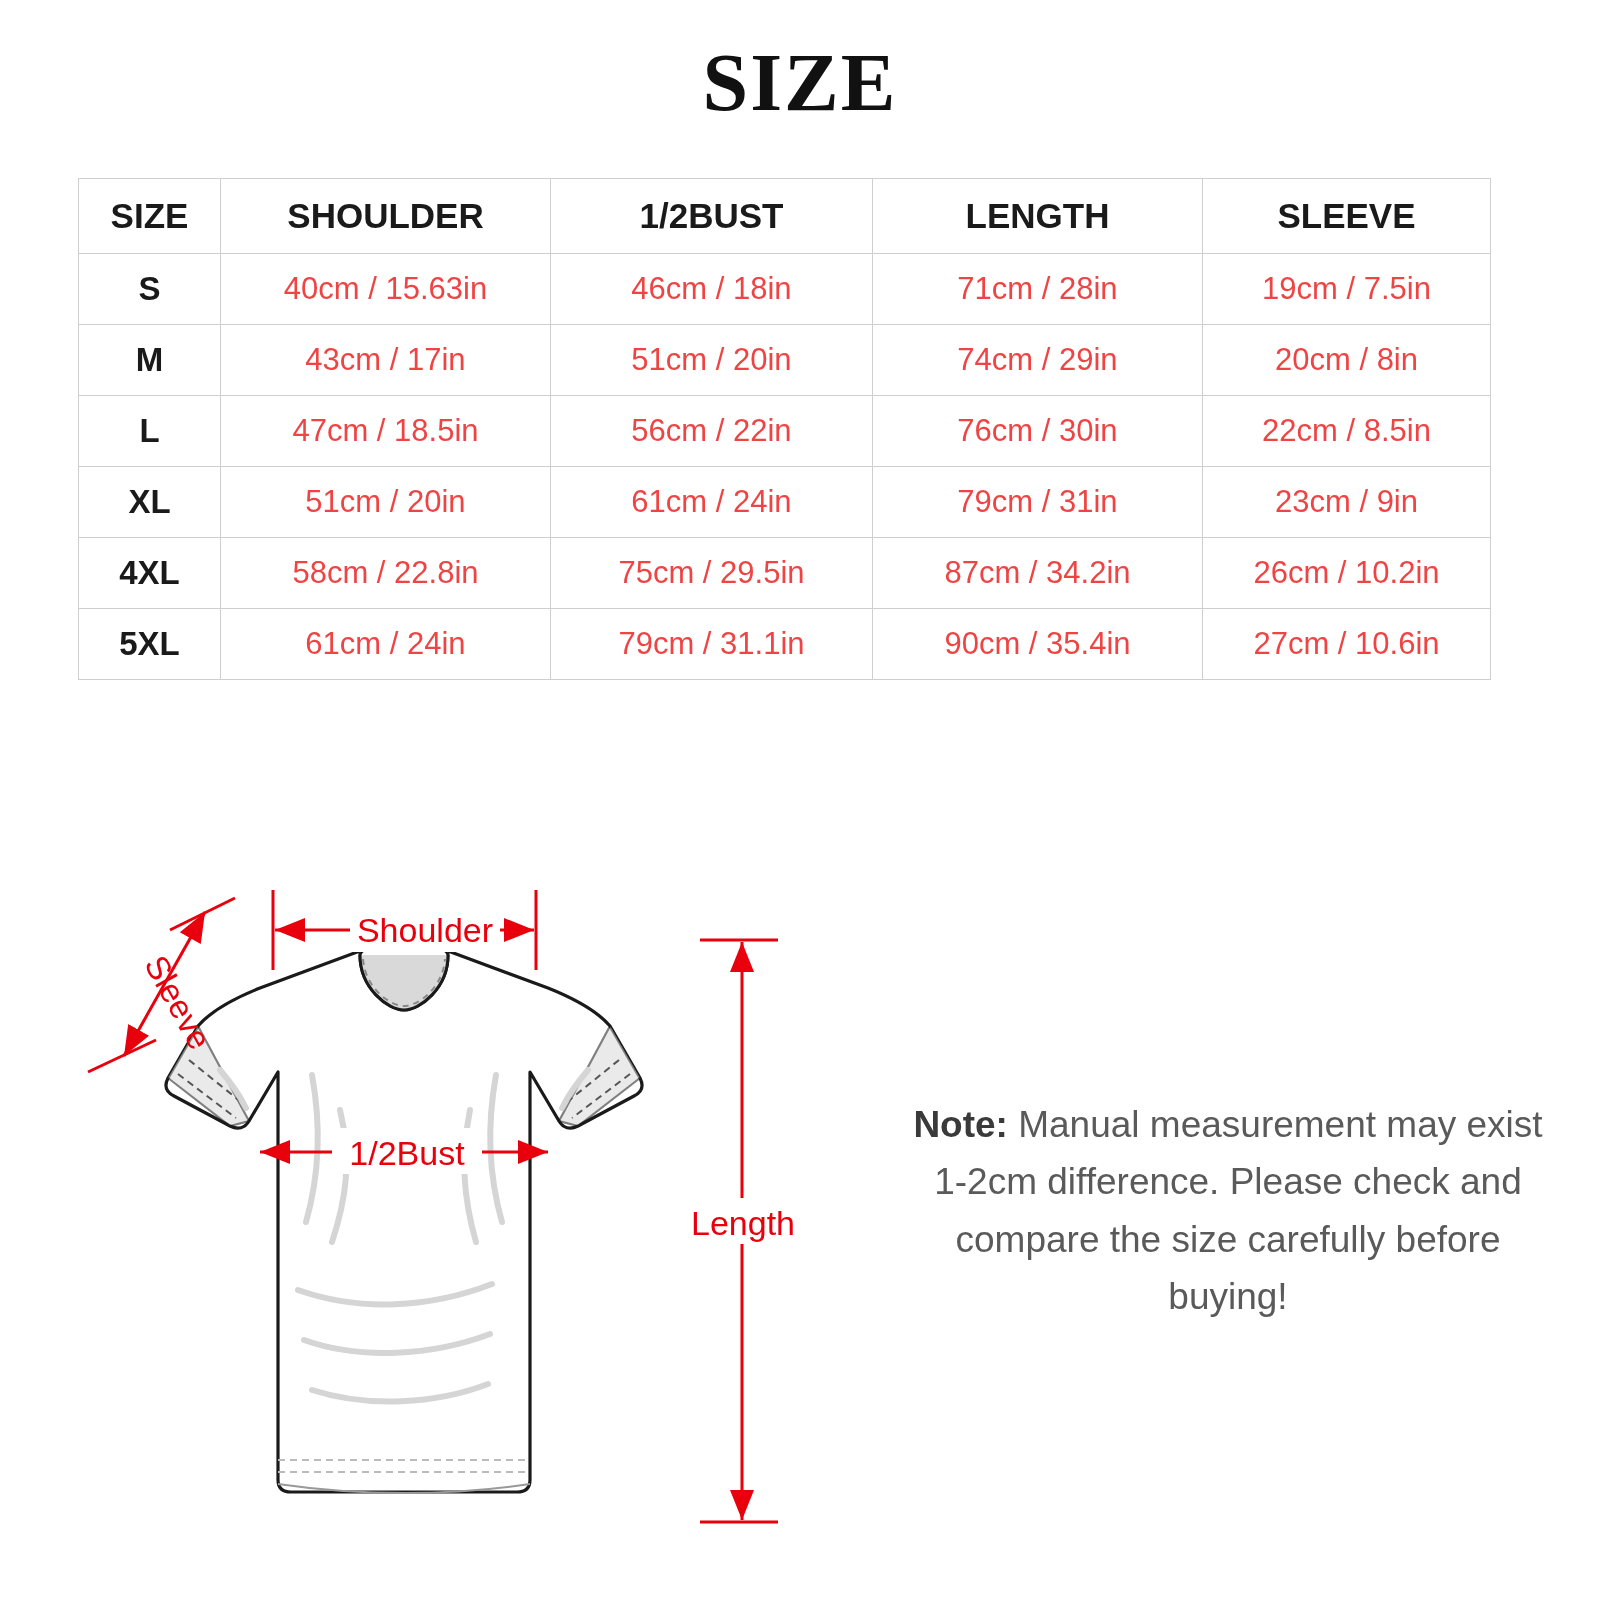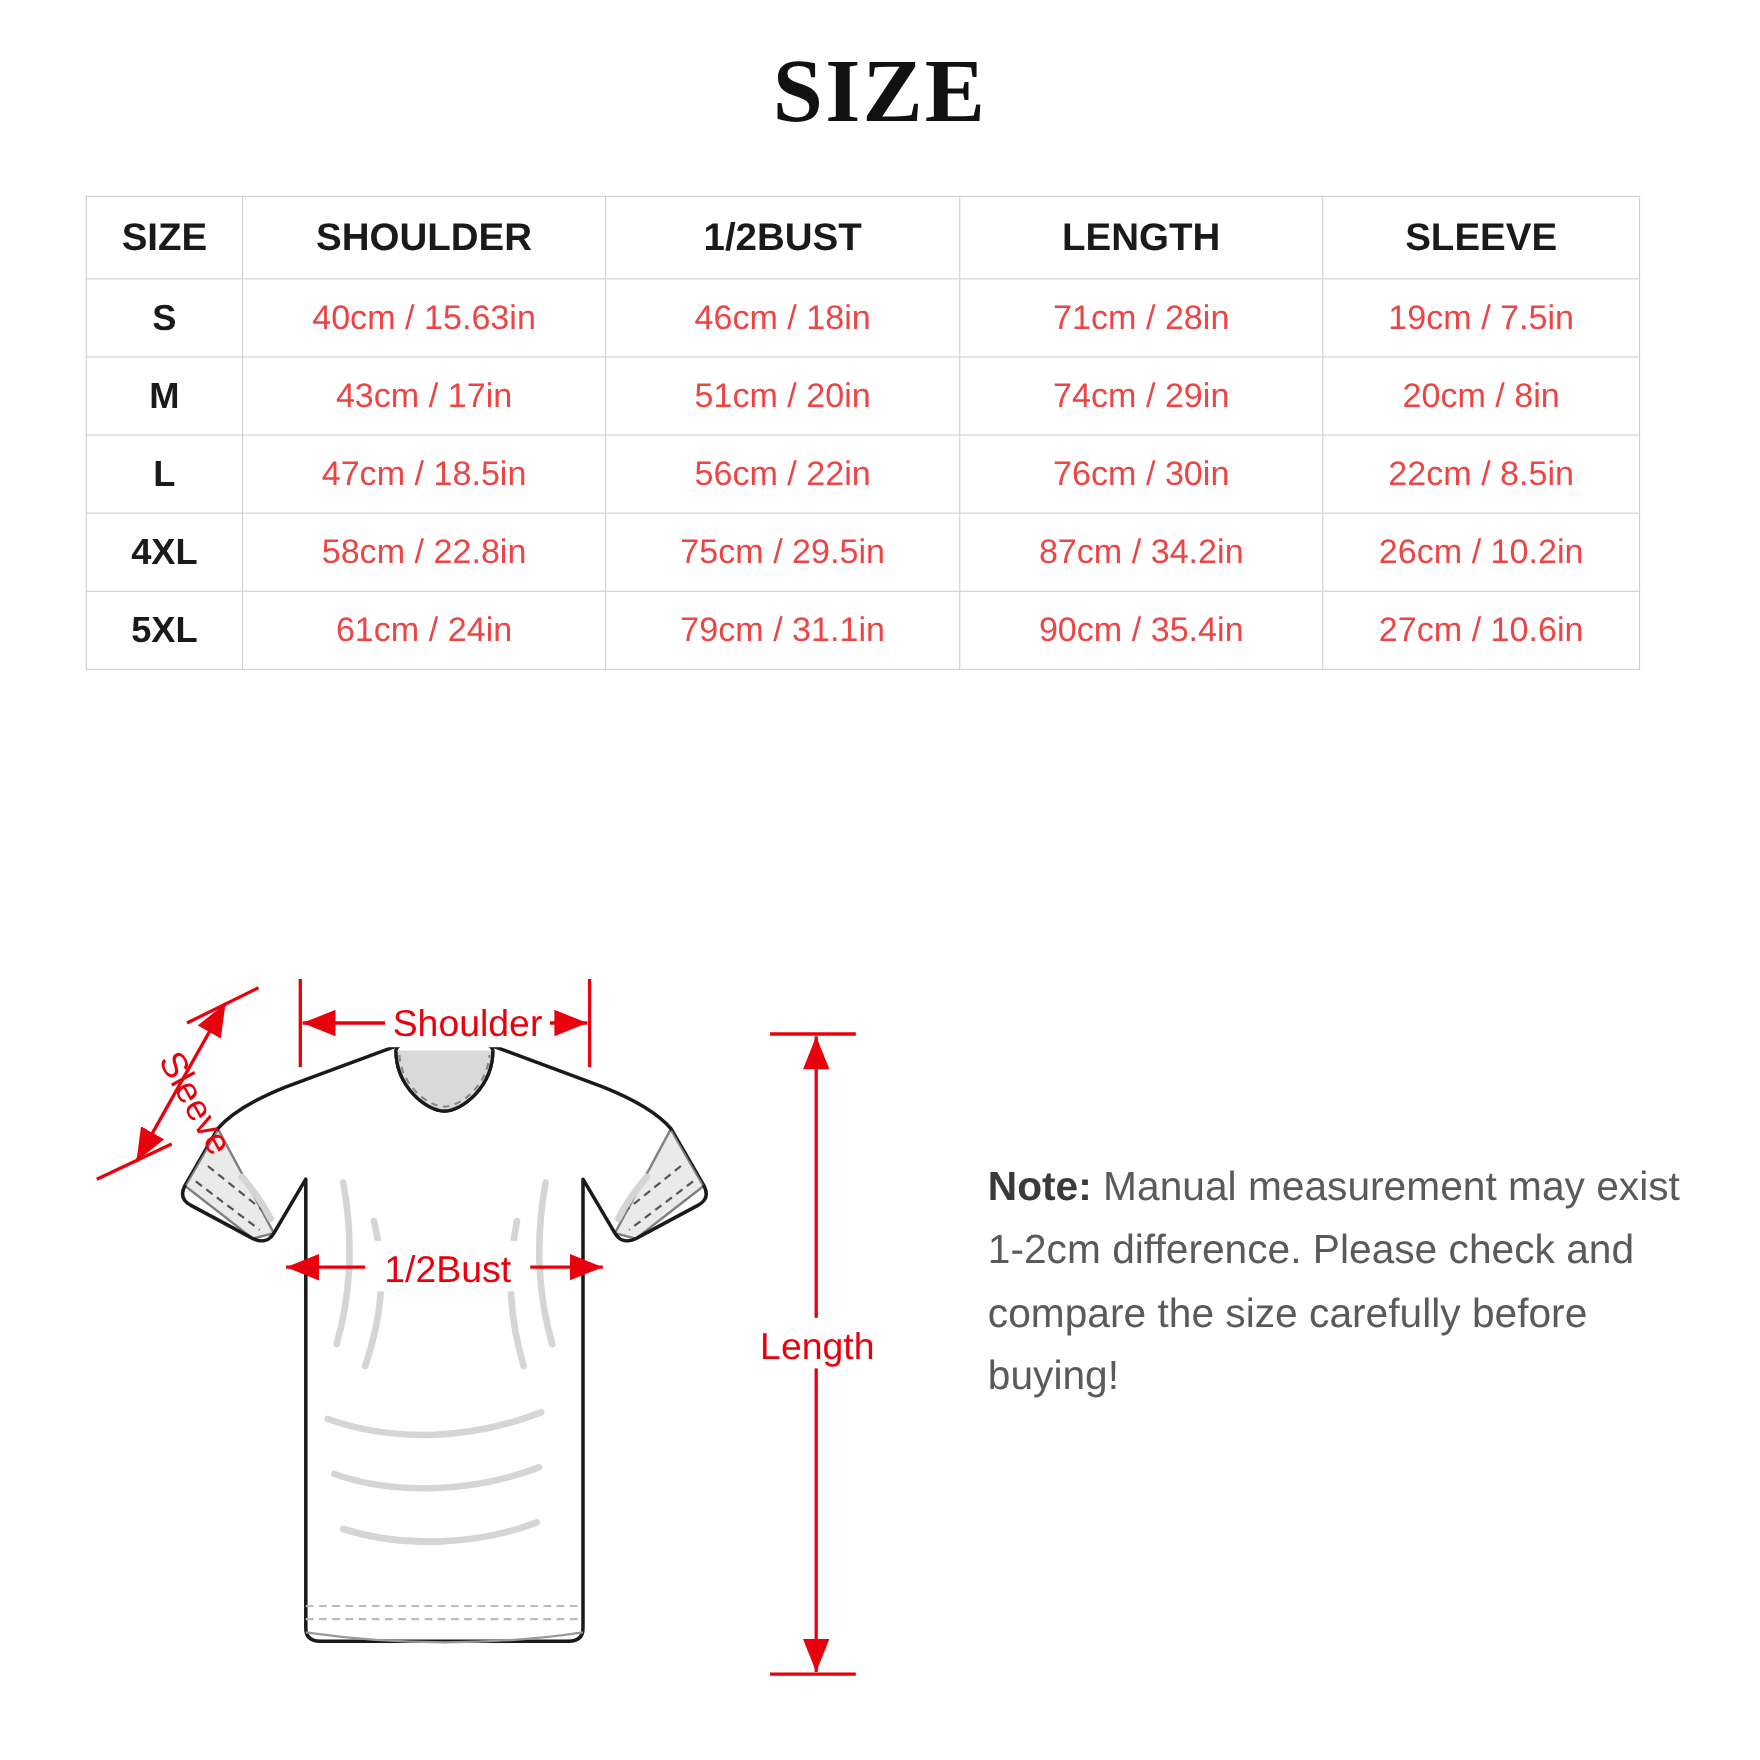--- a/index.html
+++ b/index.html
@@ -70,25 +70,26 @@
     position: absolute;
     left: 60px;
     top: 860px;
     width: 800px;
     height: 720px;
   }
 
   #note {
     position: absolute;
     left: 898px;
-    top: 1050px;
+    top: 1096px;
     width: 660px;
     font-size: 37px;
     line-height: 1.55;
     color: #5a5a5a;
+    text-align: center;
   }
   #note b {
     color: #3a3a3a;
     font-weight: bold;
   }
 </style>
 </head>
 <body>
 
 <div id="title">SIZE</div>
@@ -124,20 +125,27 @@
       <td class="val-cell">51cm / 20in</td>
       <td class="val-cell">74cm / 29in</td>
       <td class="val-cell">20cm / 8in</td>
     </tr>
     <tr>
       <td class="size-cell">L</td>
       <td class="val-cell">47cm / 18.5in</td>
       <td class="val-cell">56cm / 22in</td>
       <td class="val-cell">76cm / 30in</td>
       <td class="val-cell">22cm / 8.5in</td>
+    </tr>
+    <tr>
+      <td class="size-cell">XL</td>
+      <td class="val-cell">51cm / 20in</td>
+      <td class="val-cell">61cm / 24in</td>
+      <td class="val-cell">79cm / 31in</td>
+      <td class="val-cell">23cm / 9in</td>
     </tr>
     <tr>
       <td class="size-cell">4XL</td>
       <td class="val-cell">58cm / 22.8in</td>
       <td class="val-cell">75cm / 29.5in</td>
       <td class="val-cell">87cm / 34.2in</td>
       <td class="val-cell">26cm / 10.2in</td>
     </tr>
     <tr>
       <td class="size-cell">5XL</td>

